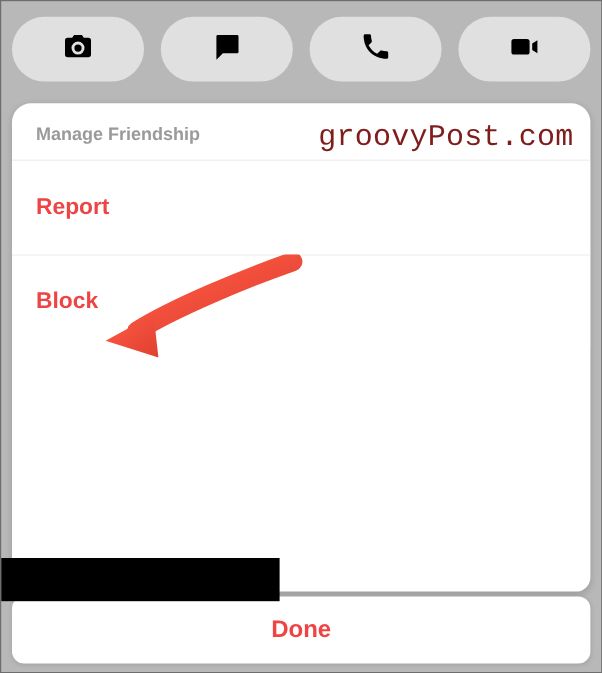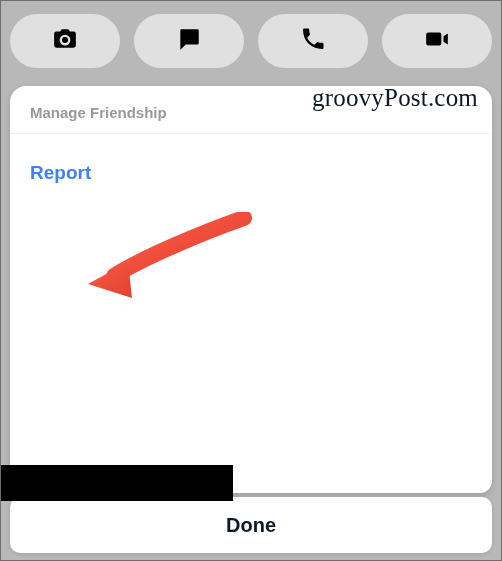--- a/index.html
+++ b/index.html
@@ -52,34 +52,34 @@
     font-weight: 600;
   }
   .row {
     border-top: 1px solid #eeeeee;
     padding: 28px 20px;
     font-size: 19px;
     font-weight: 700;
     color: #111;
     background: #fff;
   }
-  .row.danger { color: #3b82f6; }
+  .row.danger { color: #ef4444; }
   .done-bar {
     position: absolute;
     left: 10px; right: 10px;
     bottom: 8px;
     height: 56px;
     background: #ffffff;
     border-radius: 10px;
     display: flex;
     align-items: center;
     justify-content: center;
     font-size: 20px;
     font-weight: 700;
-    color: #0f172a;
+    color: #ef4444;
     box-shadow: 0 1px 4px rgba(0,0,0,0.12);
   }
   .bg-text {
     position: absolute;
     left: 22px;
     bottom: 10px;
     font-size: 19px;
     font-weight: 700;
     color: #3a3a3a;
   }
@@ -87,25 +87,25 @@
     position: absolute;
     left: 1px;
     bottom: 60px;
     width: 232px;
     height: 36px;
     background: #000;
     z-index: 30;
   }
   .watermark {
     position: absolute;
-    top: 84px;
+    top: 100px;
     right: 24px;
-    font-family: Liberation Serif, serif;
+    font-family: Liberation Mono, monospace;
     font-size: 25px;
-    color: #0f172a;
+    color: #7f1d1d;
     z-index: 40;
     letter-spacing: 0.2px;
   }
   .arrow {
     position: absolute;
     top: 212px;
     left: 84px;
     width: 170px;
     height: 90px;
     z-index: 45;
@@ -144,20 +144,21 @@
       <svg viewBox="0 0 24 24">
           <path d="M4 6h10a2 2 0 0 1 2 2v8a2 2 0 0 1-2 2H4a2 2 0 0 1-2-2V8a2 2 0 0 1 2-2zm14 3.5 4-2.5v10l-4-2.5v-5z"></path>
         </svg>
     </span>
   </div>
 </div>
 
 <div class="sheet">
   <div class="section-header">Manage Friendship</div>
   <div class="row danger">Report</div>
+  <div class="row danger">Block</div>
 </div>
 
 <div class="redaction"></div>
 
 <div class="done-bar">Done</div>
 
 <div class="watermark">groovyPost.com</div>
 
 <svg class="arrow" viewBox="0 0 170 90">
   <defs>

